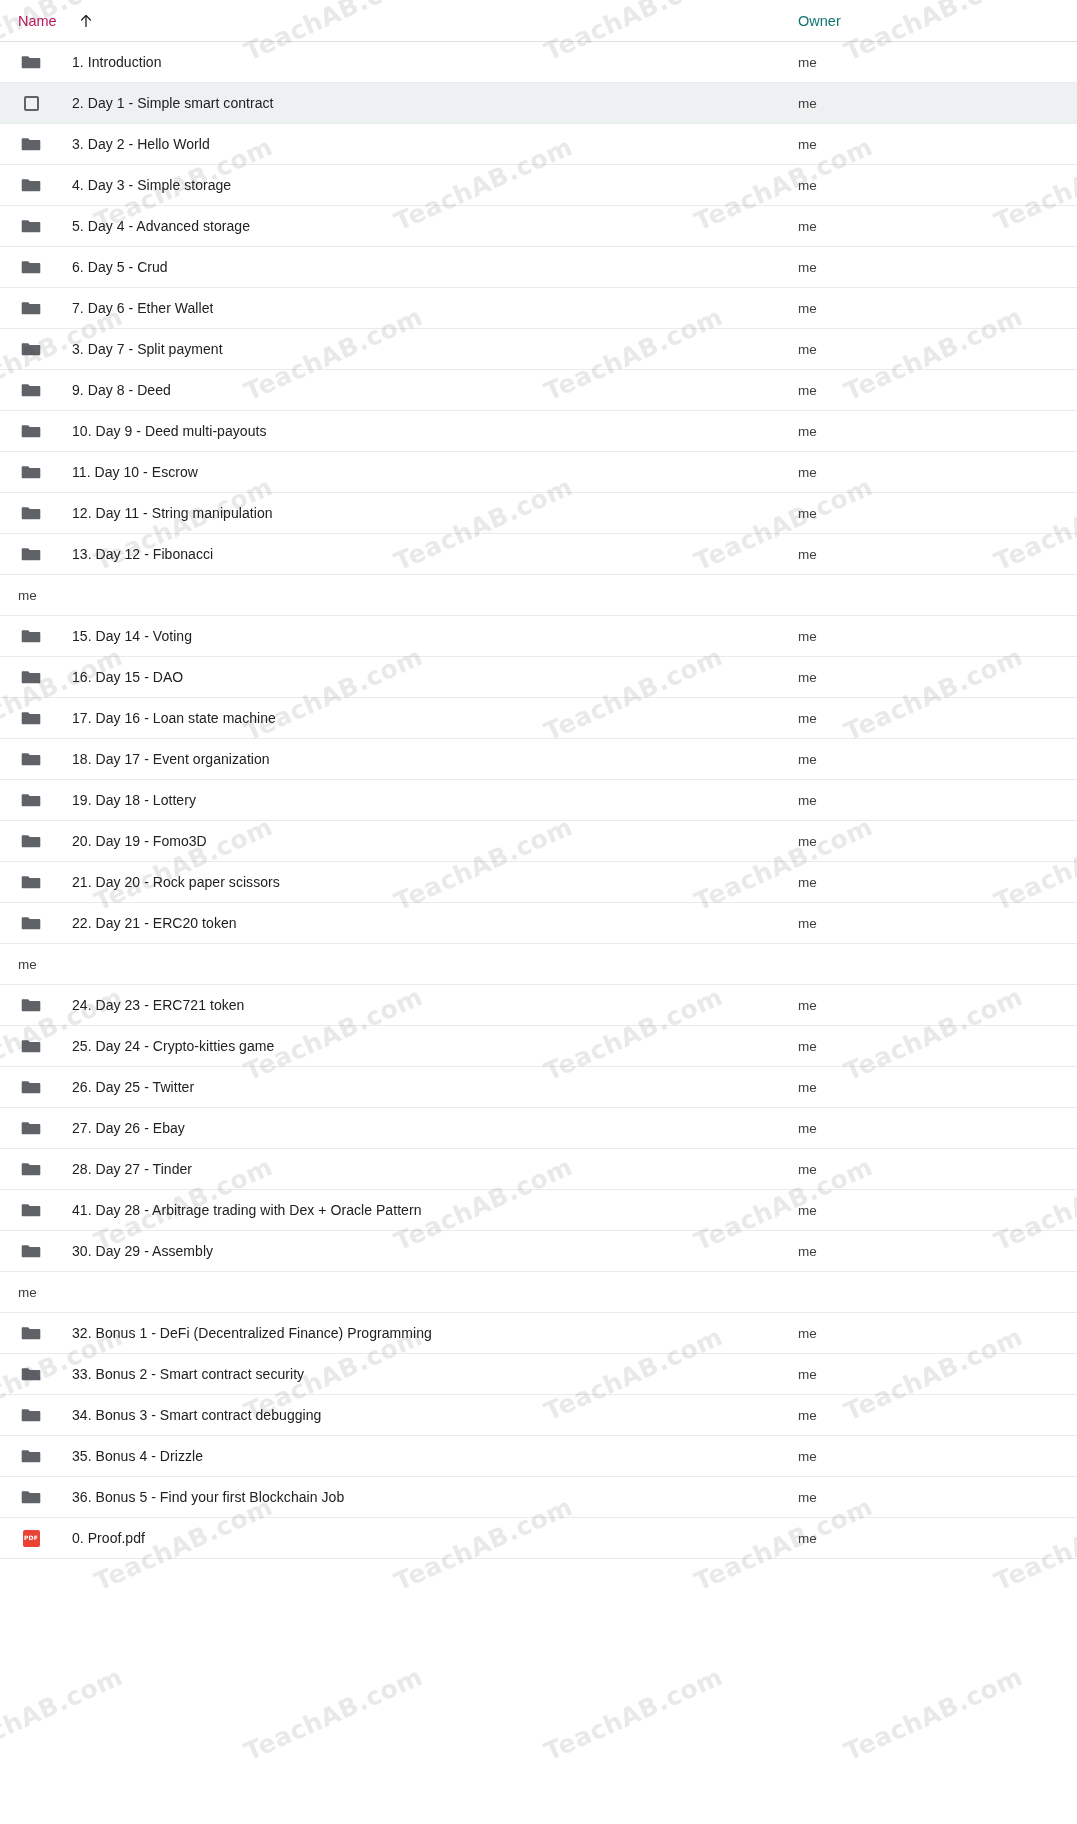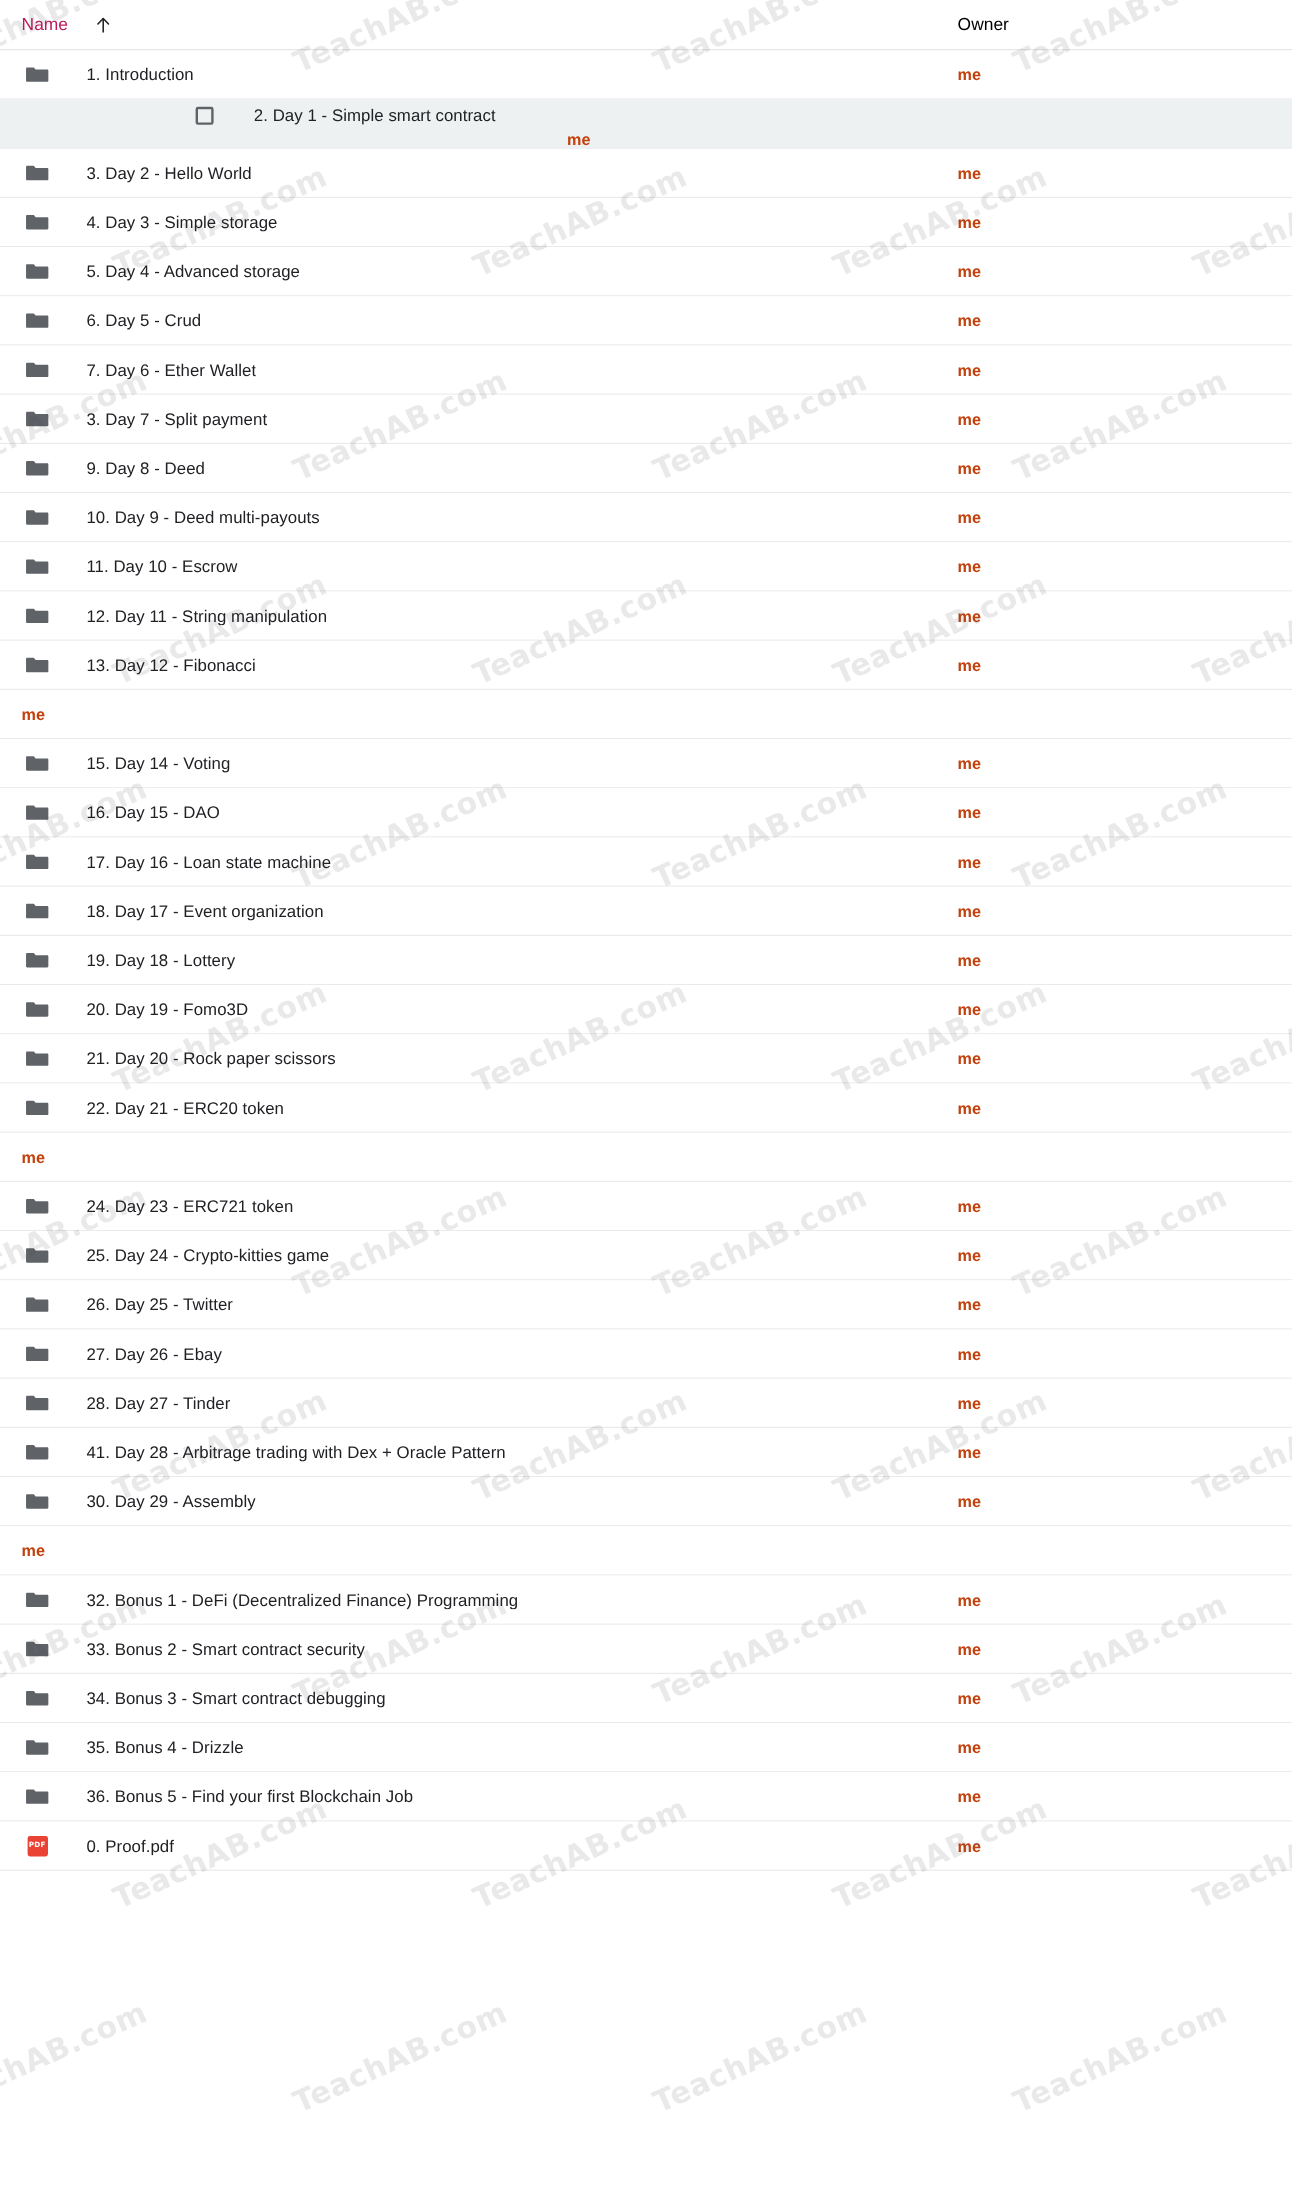--- a/index.html
+++ b/index.html
@@ -69,37 +69,36 @@
     margin-left: 20px;
     display: inline-flex;
     align-items: center;
     justify-content: center;
     width: 18px;
     height: 18px;
   }
   .sort-arrow svg { display:block; }
   .col-owner-head {
     font-size: 14.5px;
-    color: #000000;
+    color: #0f766e;
     width: 150px;
     flex: none;
   }
 
   .row {
     height: 41px;
     display: flex;
     align-items: center;
     box-sizing: border-box;
     border-bottom: 1px solid #e8eaed;
     padding-left: 18px;
     background: #ffffff;
   }
   .row.selected {
     background: #eef1f1;
-    flex-direction: column;
   }
   .row .cell-name {
     display: flex;
     align-items: center;
     width: 780px;
     flex: none;
     min-width: 0;
   }
   .icon-slot {
     width: 26px;
@@ -114,24 +113,23 @@
     font-size: 14px;
     color: #202124;
     margin-left: 26px;
     white-space: nowrap;
     overflow: hidden;
     text-overflow: ellipsis;
     letter-spacing: 0.05px;
   }
   .cell-owner {
     font-size: 13.5px;
-    color: #c2410c;
+    color: #404040;
     width: 150px;
     flex: none;
-    font-weight: bold;
   }
 
   
   .folder-ico {
     width: 20px;
     height: 16px;
     position: relative;
   }
   .folder-ico svg { display: block; }
 

